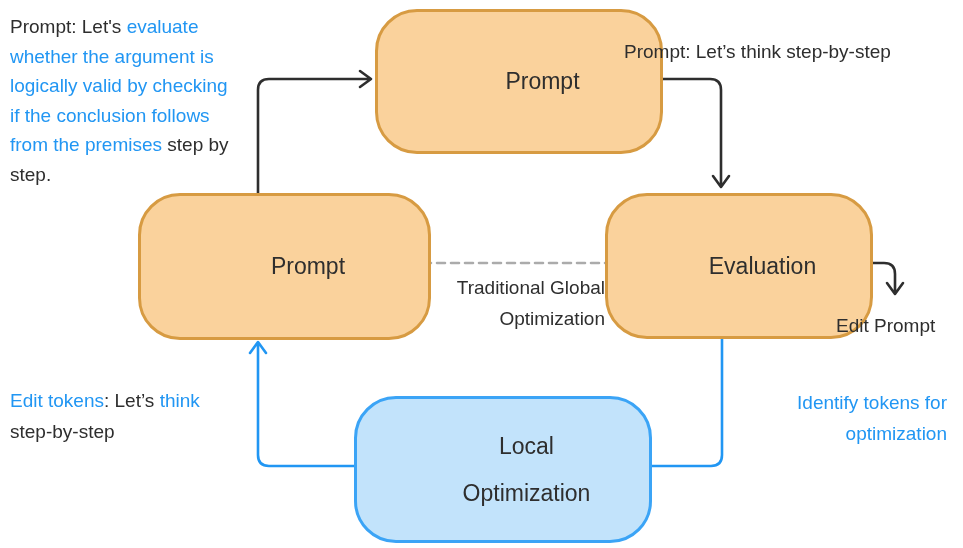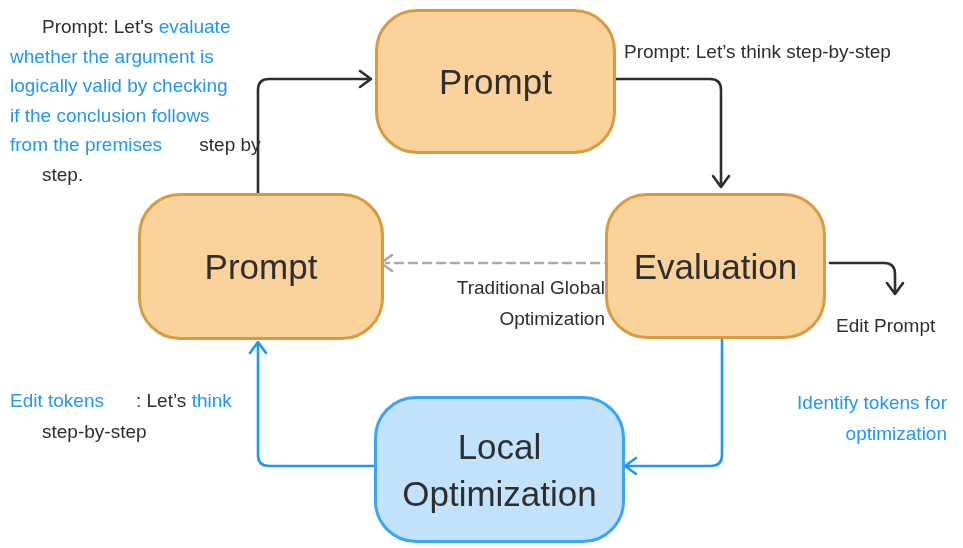--- a/index.html
+++ b/index.html
@@ -16,34 +16,34 @@
   .canvas{position:relative;width:963px;height:548px;background:#ffffff;overflow:hidden;}
   .arrow-layer{position:absolute;left:0;top:0;width:963px;height:548px;}
   .stroke-dark{stroke:var(--text-dark);}
   .stroke-blue{stroke:var(--accent-blue);}
   .stroke-gray{stroke:var(--dashed-gray);}
   .arrow{fill:none;stroke-width:2.6;stroke-linecap:round;stroke-linejoin:round;}
   .dashed{stroke-dasharray:8 6;}
   .node{
     position:absolute;display:flex;align-items:center;justify-content:center;
     text-align:center;border-radius:42px;border:3px solid;
-    font-size:35px;line-height:47px;color:var(--text-dark);letter-spacing:0;
+    font-size:23px;line-height:47px;color:var(--text-dark);letter-spacing:0;padding-left:47px;
   }
   .node.orange{background:var(--node-orange-fill);border-color:var(--node-orange-border);}
   .node.blue{background:var(--node-blue-fill);border-color:var(--node-blue-border);}
   .note{position:absolute;font-size:19px;line-height:29.5px;color:var(--text-dark);}
   .note.center{text-align:right;line-height:31px;}
   .note.blue-text{color:var(--accent-blue);}
   .seg.blue{color:var(--accent-blue);}
-  .seg.dark{color:var(--text-dark);margin-left:32px;}
+  .seg.dark{color:var(--text-dark);}
   
   #node-candidates{left:375px;top:9px;width:235px;height:139px;}
   #node-proposal{left:138px;top:193px;width:240px;height:141px;}
   #node-evaluation{left:605px;top:193px;width:215px;height:140px;}
-  #node-local{left:374px;top:396px;width:245px;height:141px;}
+  #node-local{left:354px;top:396px;width:245px;height:141px;}
   
   #note-top-left{left:10px;top:12px;width:280px;}
   #note-top-right{left:624px;top:37px;}
   #note-traditional{left:395px;top:272px;width:210px;}
   #note-best-prompt{left:836px;top:311px;}
   #note-identify{left:737px;top:387px;width:210px;}
   #note-edit-tokens{left:10px;top:385px;line-height:31px;}
 </style>
 </head>
 <body>

